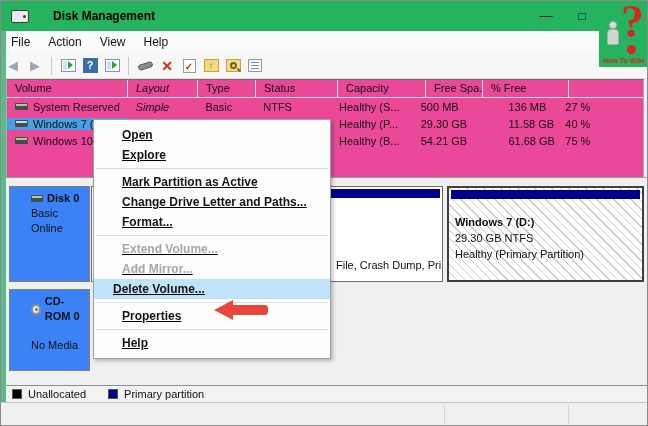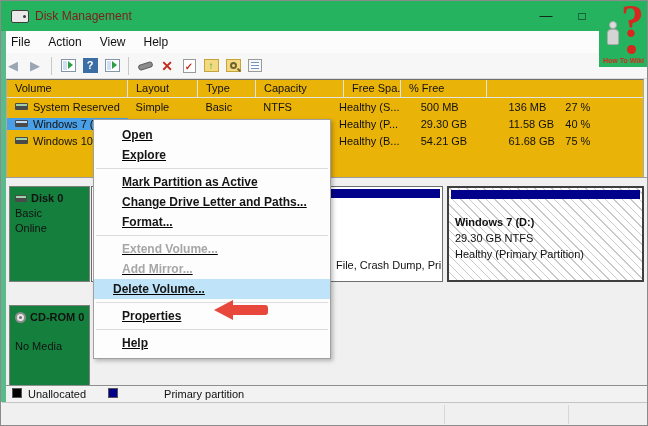--- a/index.html
+++ b/index.html
@@ -3,21 +3,21 @@
 <meta charset="utf-8">
 <style>
   * { margin:0; padding:0; box-sizing:border-box; }
   body { font-family:"Liberation Sans", sans-serif; background:#ffffff; }
   #screen { position:relative; width:648px; height:426px; border:1px solid #8b8b8b; background:#f0f0f0; overflow:hidden; }
 
   
   .titlebar { position:absolute; left:0; top:0; width:648px; height:30px; background:#25b35f; display:flex; align-items:center; }
   .title-icon { width:18px; height:13px; margin-left:10px; background:#e9e9e9; border:1px solid #3c3c3c; border-radius:2px; position:relative; }
   .title-icon::after { content:""; position:absolute; right:2px; top:4px; width:3px; height:3px; background:#3c3c3c; border-radius:50%; }
-  .title-text { margin-left:6px; font-size:12px; color:#7f1d1d; }
+  .title-text { margin-left:24px; font-size:12px; color:#000000;font-weight:bold; }
   .win-btn { position:absolute; top:0; width:34px; height:30px; text-align:center; line-height:30px; font-size:13px; color:#111; cursor:default; }
   .btn-min { left:528px; }
   .btn-max { left:564px; font-size:12px; }
 
   
   .logo { position:absolute; left:598px; top:0; width:49px; height:66px; background:#25b35f; z-index:70; }
   .logo-q { position:absolute; right:4px; top:-6px; font-family:"Liberation Serif", serif; font-weight:bold; font-size:46px; color:#d6281e; }
   .logo-person-head { position:absolute; left:10px; top:20px; width:8px; height:8px; border-radius:50%; background:#dcdcdc; border:1px solid #aaa; }
   .logo-person-body { position:absolute; left:8px; top:28px; width:12px; height:16px; border-radius:4px 4px 2px 2px; background:#d4d4d4; border:1px solid #aaa; }
   .logo-dot { position:absolute; left:28px; top:44px; width:9px; height:9px; border-radius:50%; background:#d6281e; }
@@ -40,57 +40,57 @@
   .tb-x { color:#c42b1c; font-size:14px; font-weight:bold; }
   .tb-check-doc { width:13px; height:14px; background:#fff; border:1px solid #9a9a9a; color:#c42b1c; font-size:10px; font-weight:bold; text-align:center; line-height:13px; }
   .tb-folder { width:15px; height:13px; background:#f3d97f; border:1px solid #c7a33c; text-align:center; position:relative; }
   .tb-folder .up { font-size:10px; font-weight:bold; color:#2f9e44; line-height:12px; display:block; }
   .tb-lens { position:absolute; left:3px; top:2px; width:7px; height:7px; border:2px solid #6f6230; border-radius:50%; }
   .tb-lens::after { content:""; position:absolute; left:5px; top:5px; width:4px; height:2px; background:#6f6230; transform:rotate(45deg); }
   .tb-props { width:14px; height:13px; background:#fff; border:1px solid #9a9a9a;
       background-image:repeating-linear-gradient(#fff 0 2px, #6f94c0 2px 3px); background-clip:content-box; padding:2px; }
 
   
-  .volume-list { position:absolute; left:5px; top:78px; width:638px; height:98px; background:#eab308; border-top:1px solid #6f6f6f; border-left:1px solid #ababab; border-right:1px solid #ababab; font-size:11px; color:#111; }
+  .volume-list { position:absolute; left:5px; top:78px; width:638px; height:98px; background:#ec4899; border-top:1px solid #6f6f6f; border-left:1px solid #ababab; border-right:1px solid #ababab; font-size:11px; color:#111; }
   .vl-header { display:flex; height:18px; border-bottom:1px solid #e2e2e2; }
   .vl-header .hcell { border-right:1px solid #e2e2e2; padding:2px 0 0 8px; white-space:nowrap; overflow:hidden; }
   .vl-row { display:flex; height:17px; align-items:center; }
   .vl-cell { padding-left:8px; white-space:nowrap; overflow:hidden; display:flex; align-items:center; }
-  .c0{width:121px;} .c1{width:70px;} .c2{width:58px;} .c3{width:76px;} .c4{width:82px;} .c5{width:88px;} .c6{width:57px;} .c7{width:86px;}
+  .c0{width:121px;} .c1{width:70px;font-style:italic;} .c2{width:58px;} .c3{width:76px;} .c4{width:82px;} .c5{width:88px;} .c6{width:57px;} .c7{width:86px;}
   .vol-icon { display:inline-block; width:13px; height:7px; background:#4a4a4a; border-radius:1px; margin-right:5px; position:relative; flex:0 0 13px; }
   .vol-icon::after { content:""; position:absolute; left:1px; top:1px; width:11px; height:2px; background:#9fd0a8; }
   .sel .vol-icon::after { background:#bcd9f5; }
   .vl-cell.sel { background:#49a0e6; }
 
   
   .graphic { position:absolute; left:1px; top:176px; width:646px; height:208px; background:#f0f0f0; border-top:1px solid #9c9c9c; }
-  .disk-panel { position:absolute; background:#15803d; border:1px solid #7e7e7e; font-size:11px; color:#111; padding:4px 0 0 5px; line-height:15px; }
+  .disk-panel { position:absolute; background:#3b82f6; border:1px solid #7e7e7e; font-size:11px; color:#111; padding:4px 0 0 21px; line-height:15px; }
   .panel-disk0 { left:7px; top:8px; width:81px; height:96px; }
-  .panel-cdrom { left:7px; top:111px; width:81px; height:82px;margin-top:16px; }
+  .panel-cdrom { left:7px; top:111px; width:81px; height:82px; }
   .panel-head { font-weight:bold; display:flex; align-items:center; }
   .disk-glyph { display:inline-block; width:12px; height:7px; background:#4a4a4a; border-radius:1px; margin-right:4px; position:relative; }
   .disk-glyph::after { content:""; position:absolute; left:1px; top:1px; width:10px; height:2px; background:#9fd0a8; }
   .cd-glyph { display:inline-block; width:11px; height:11px; border:2px solid #8d8d8d; border-radius:50%; margin-right:4px; position:relative; background:#e8e8e8; }
   .cd-glyph::after { content:""; position:absolute; left:2px; top:2px; width:3px; height:3px; border-radius:50%; background:#6d6d6d; }
   .media-gap { height:14px; }
 
   .part-box { position:absolute; top:8px; height:96px; background:#fff; border:1px solid #6e6e6e; overflow:hidden; }
   .part-c { left:89px; width:352px; }
   .part-d { left:445px; width:197px; border:2px solid #3f3f3f;
       background-image:repeating-linear-gradient(45deg, #ffffff 0 5px, #c9c9c9 5px 6px); }
   .part-bar { position:absolute; left:2px; right:2px; top:2px; height:9px; }
   .part-text { position:absolute; font-size:11px; color:#111; white-space:nowrap; }
   .pc-text { left:244px; bottom:10px; }
   .pd-text { left:6px; top:26px; line-height:16px; }
   .pd-name { font-weight:bold; }
 
   
   .legendbar { position:absolute; left:1px; top:384px; width:646px; height:17px; background:#f2f2f2; border-top:1px solid #8f8f8f; display:flex; align-items:center; font-size:11px; color:#111; }
-  .legend-item { display:flex; align-items:flex-start; margin-left:10px; }
-  .legend-item + .legend-item { margin-left:22px;gap:40px; }
+  .legend-item { display:flex; align-items:center; margin-left:10px; }
+  .legend-item + .legend-item { margin-left:22px; }
   .swatch { width:10px; height:10px; border:1px solid #555; margin-right:6px; }
 
   
   .statusbar { position:absolute; left:1px; top:401px; width:646px; height:24px; background:#f0f0f0; border-top:1px solid #c4c4c4; }
   .sb-div { position:absolute; top:2px; bottom:2px; width:1px; background:#d7d7d7; }
 
   
   .edge-strip { position:absolute; left:0; top:30px; width:5px; height:371px; background:#57bb8a; z-index:5; }
 
   
@@ -172,20 +172,21 @@
     <div class="tb-btn">
         <div class="tb-props"></div>
       </div>
   </div>
 
   <div class="volume-list">
     <div class="vl-header">
       <div class="hcell c0">Volume</div>
       <div class="hcell c1">Layout</div>
       <div class="hcell c2">Type</div>
+      <div class="hcell c4">Status</div>
       <div class="hcell c5">Capacity</div>
       <div class="hcell c6">Free Spa...</div>
       <div class="hcell c7">% Free</div>
     </div>
 
     <div class="vl-row">
       <div class="vl-cell c0">
           <span class="vol-icon"></span>
           <span>System Reserved</span>
         </div>

